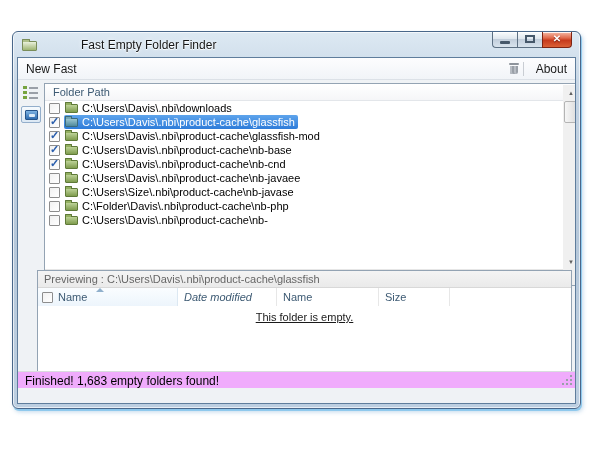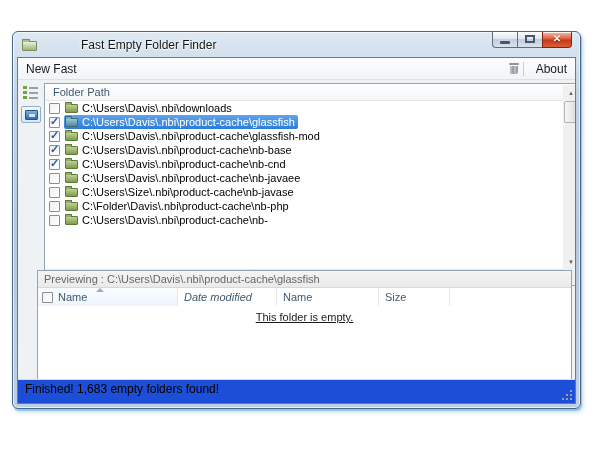--- a/index.html
+++ b/index.html
@@ -107,21 +107,21 @@
   .pv-col{border-right:1px solid #e7e7e7;display:flex;align-items:center;padding-left:6px;position:relative;white-space:nowrap;}
   .pv-col.name{width:140px;padding-left:4px;background:linear-gradient(#fafdff,#edf5fc);border-right:1px solid #dce8f2;}
   .pv-col.date{width:99px;font-style:italic;} .pv-col.type{width:102px;} .pv-col.size{width:71px;}
   .pv-col.rest{flex:1;border-right:none;}
   .sort-arrow{position:absolute;top:0;left:58px;width:0;height:0;
     border-left:4px solid transparent;border-right:4px solid transparent;border-bottom:4px solid #90b0cc;}
   .pv-col .checkbox{margin-right:5px;}
   .pv-body{height:79px;text-align:center;font-size:11px;color:#1a1a1a;padding-top:5px;text-decoration:underline;}
 
   
-  .statusbar{position:absolute;left:0;right:0;bottom:0;height:24px;background:#1d4ed8;
+  .statusbar{position:absolute;left:0;right:0;bottom:15px;height:17px;background:#f0abfc;
     border-top:1px solid #d9dcde;font-size:12px;color:#000;line-height:19px;padding-left:7px;}
   .resize-grip{position:absolute;right:3px;bottom:3px;width:2px;height:2px;background:#98a0a8;
     box-shadow:-4px 0 0 #98a0a8,-8px 0 0 #98a0a8,0 -4px 0 #98a0a8,-4px -4px 0 #98a0a8,0 -8px 0 #98a0a8;}
 </style>
 </head>
 <body>
 
 <div class="window">
 
   <div class="titlebar">

